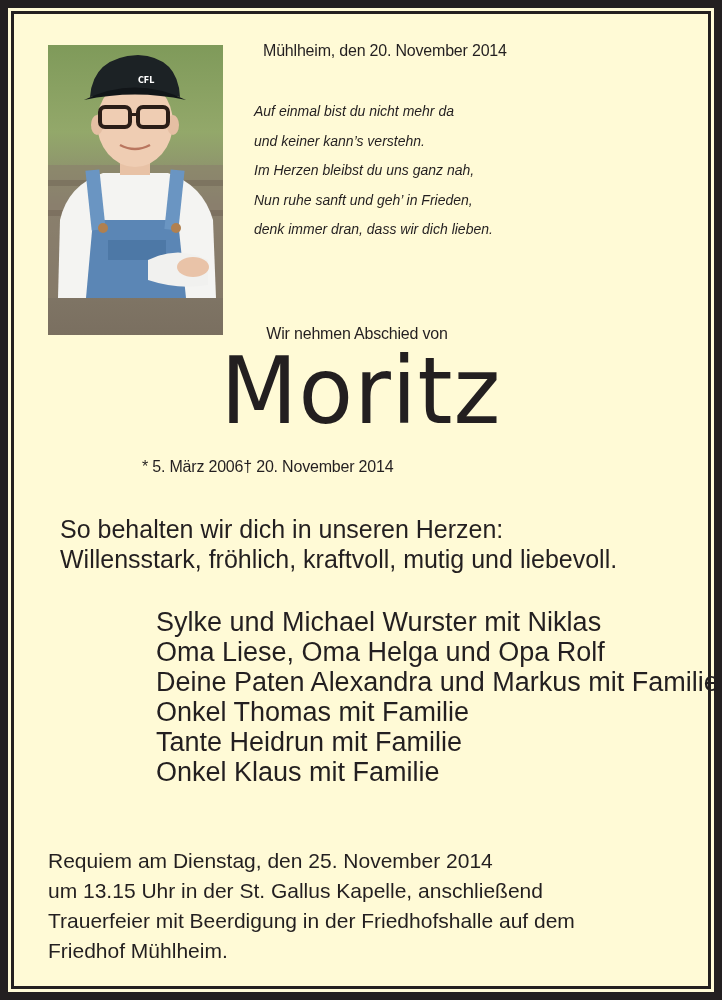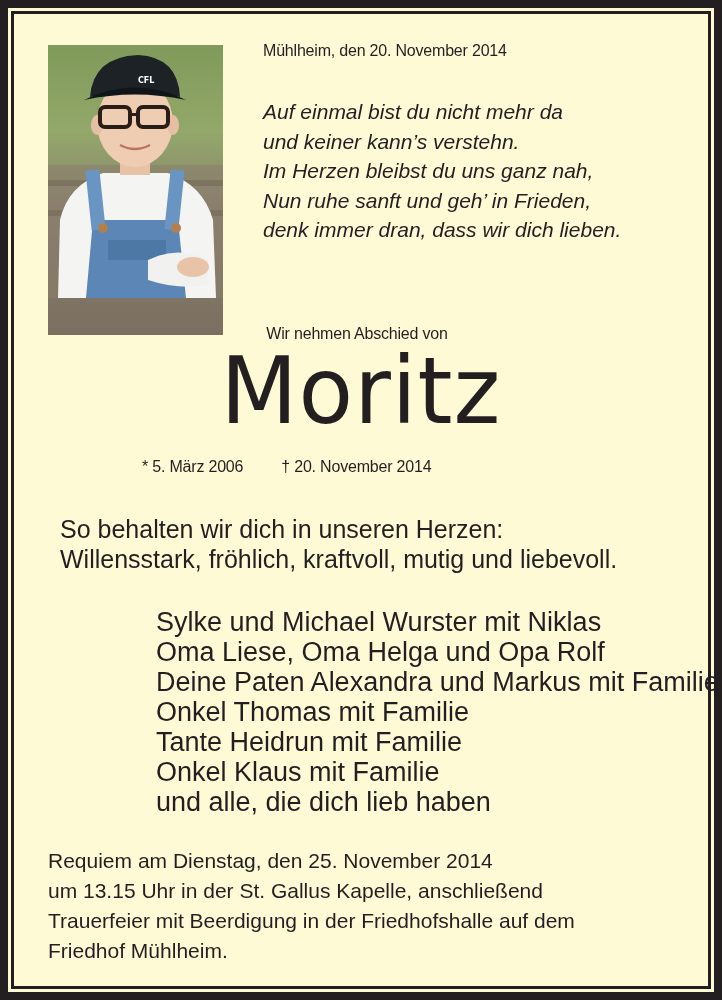--- a/index.html
+++ b/index.html
@@ -42,41 +42,41 @@
     .t {
       position: absolute;
       white-space: nowrap;
       font-size: 16px;
       line-height: 30px;
       letter-spacing: -0.2px;
     }
     .place-date { left: 263px; top: 36px; }
     .poem {
       position: absolute;
-      left: 263px; top: 97px;
+      left: 254px; top: 97px;
       font-style: italic;
-      font-size: 21px;
+      font-size: 14px;
       line-height: 29.5px;
     }
     .poem div { white-space: nowrap; }
     .farewell { left: 0; width: 714px; text-align: center; top: 319px; }
     .name {
       position: absolute;
       left: 0; width: 722px;
       top: 342px;
       text-align: center;
       font-size: 92px;
       line-height: 100px;
       letter-spacing: 1px;
       font-family: "DejaVu Sans", sans-serif;
       font-weight: normal;
       transform: scaleX(0.97);
     }
     .dates { left: 142px; top: 452px; }
-    .dates .death { margin-left: 38px; }
+    .dates .death { }
     .motto {
       position: absolute;
       left: 60px; top: 514px;
       font-size: 25px;
       line-height: 30px;
     }
     .motto div, .family div, .service div { white-space: nowrap; }
     .family {
       position: absolute;
       left: 156px; top: 607px;
@@ -156,21 +156,20 @@
   <div>Willensstark, fröhlich, kraftvoll, mutig und liebevoll.</div>
 </div>
 
 <div class="family">
   <div>Sylke und Michael Wurster mit Niklas</div>
   <div>Oma Liese, Oma Helga und Opa Rolf</div>
   <div>Deine Paten Alexandra und Markus mit Familie</div>
   <div>Onkel Thomas mit Familie</div>
   <div>Tante Heidrun mit Familie</div>
   <div>Onkel Klaus mit Familie</div>
-  <div>und alle, die dich lieb haben</div>
 </div>
 
 <div class="service">
   <div>Requiem am Dienstag, den 25. November 2014</div>
   <div>um 13.15 Uhr in der St. Gallus Kapelle, anschließend</div>
   <div>Trauerfeier mit Beerdigung in der Friedhofshalle auf dem</div>
   <div>Friedhof Mühlheim.</div>
 </div>
 
 </body></html>

